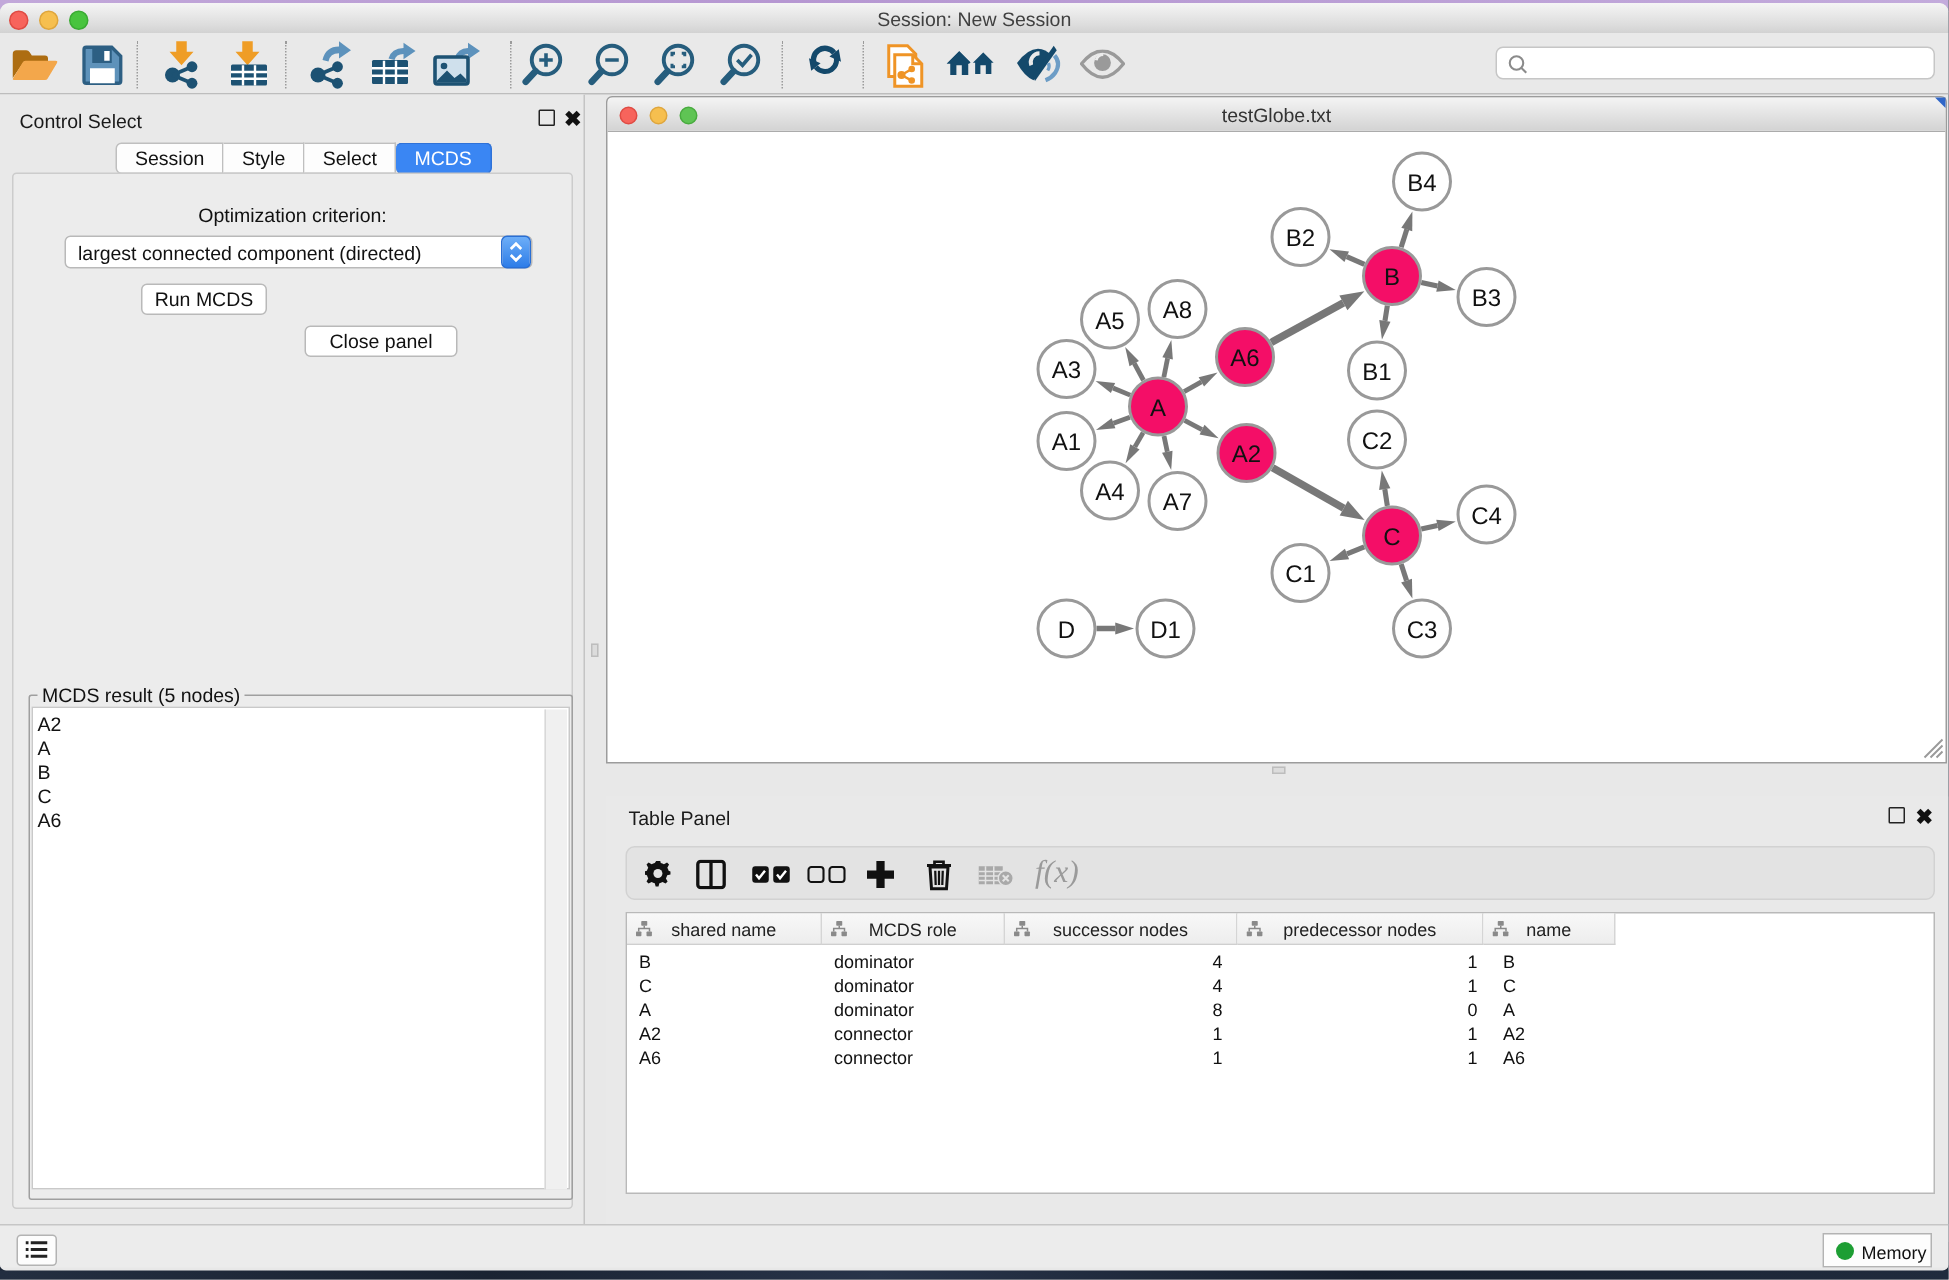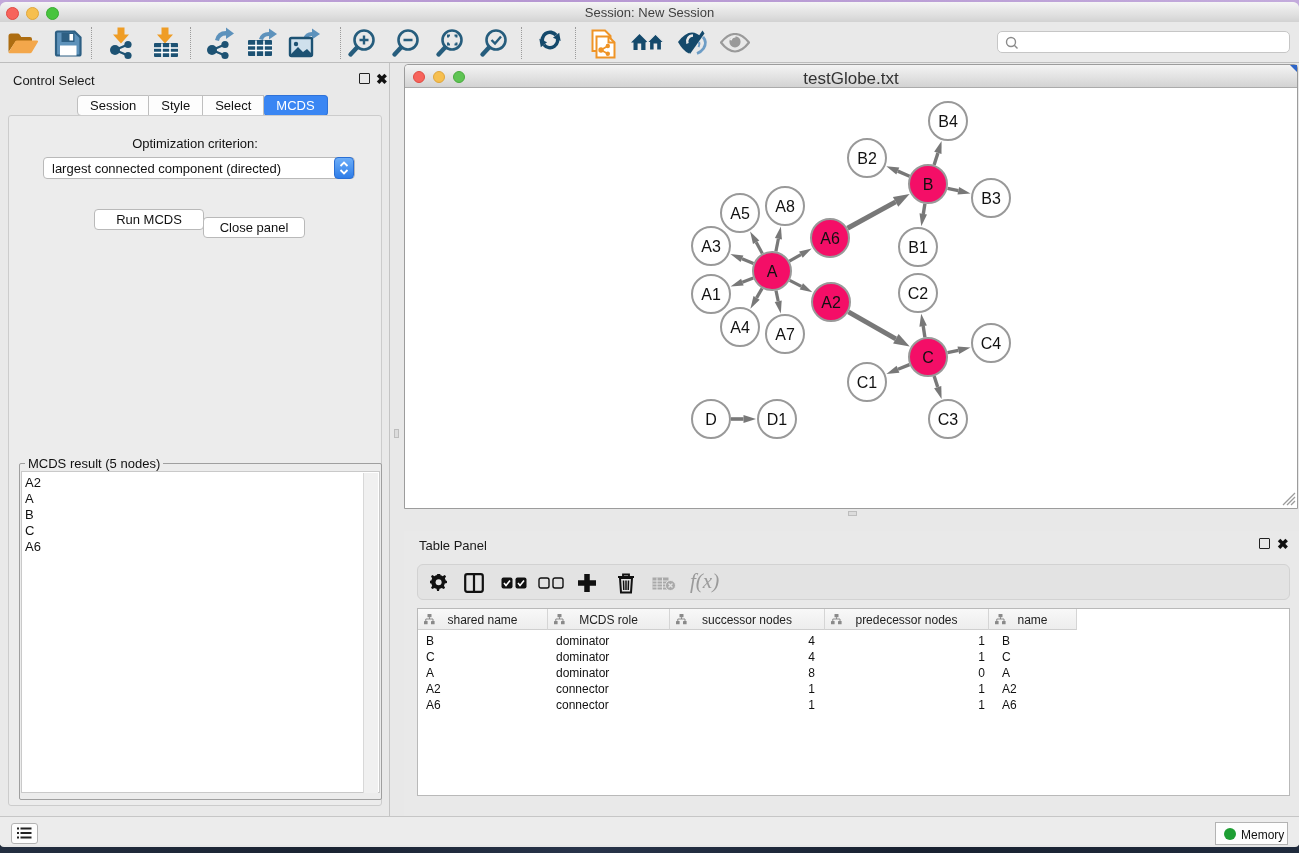--- a/index.html
+++ b/index.html
@@ -40,21 +40,21 @@
 #mcdslist { position:absolute; left:1px; top:7px; width:359px; height:322px; background:#fff;
   border:1px solid #c9c9c9; }
 #mcdsscroll { position:absolute; right:1px; top:1px; width:15px; height:320px; background:#f0f0f0;
   border-left:1px solid #d8d8d8; }
 
 #netwin { position:absolute; left:404px; top:62px; width:894px; height:445px;
   border:1px solid #9c9c9c; border-radius:4px 4px 0 0; background:#fff; }
 #nettitle { position:absolute; left:0; top:0; width:100%; height:23px;
   background:linear-gradient(#f4f4f4,#dddddd 70%,#d3d3d3); border-bottom:1px solid #ababab;
   border-radius:4px 4px 0 0; }
-#nettitle .title { position:absolute; left:0; right:0; top:4px; text-align:center; font-size:17px; color:#333; }
+#nettitle .title { position:absolute; left:0; right:0; top:4px; text-align:center; font-size:13px; color:#333; }
 
 #tpanel { position:absolute; left:404px; top:517px; width:895px; height:297px; background:#e9e9e9;margin-top:12px; }
 #ttoolbar { position:absolute; left:13px; top:33px; width:873px; height:36px; background:#e3e3e3;
   border:1px solid #d2d2d2; border-radius:6px; }
 #ttable { position:absolute; left:13px; top:77px; width:873px; height:188px; background:#fff;
   border:1px solid #b9b9b9; }
 .thcell { position:absolute; top:0; height:21px; background:linear-gradient(#f8f8f8,#ededed);
   border-right:1px solid #d5d5d5; border-bottom:1px solid #cfcfcf; font-size:12px; color:#222; }
 .thcell span { position:absolute; top:4px; width:100%; text-align:center; }
 .trow { position:absolute; font-size:12px; color:#111; height:16px; }
@@ -226,21 +226,21 @@
     <div style="position:absolute;left:0;right:0;top:20px;text-align:center;font-size:13px;color:#111;">Optimization criterion:</div>
     <div style="position:absolute;left:34px;top:41px;width:312px;height:22px;background:#fff;border:1px solid #b9b9b9;border-radius:4px;">
       <div style="position:absolute;left:8px;top:3px;font-size:13px;color:#111;">largest connected component (directed)</div>
       <div style="position:absolute;right:0;top:-1px;width:20px;height:22px;border-radius:4px;background:linear-gradient(#6daef8,#2e7de8);border:1px solid #2a6fd4;">
         <svg width="18" height="20" viewBox="0 0 18 20" style="position:absolute;left:0;top:0;">
           <path d="M5.5 8 L9 4.5 L12.5 8" fill="none" stroke="#fff" stroke-width="1.8"></path>
           <path d="M5.5 12 L9 15.5 L12.5 12" fill="none" stroke="#fff" stroke-width="1.8"></path>
         </svg>
       </div>
     </div>
-    <div class="pbtn" style="left:85px;top:73px;width:110px;height:21px;background:#fff;border:1px solid #b9b9b9;border-radius:4px;text-align:center;padding-top:2px;margin-top:20px;">Run MCDS</div>
+    <div class="pbtn" style="left:85px;top:73px;width:84px;height:21px;background:#fff;border:1px solid #b9b9b9;border-radius:4px;text-align:center;padding-top:2px;">Run MCDS</div>
     <div class="pbtn" style="left:194px;top:73px;width:102px;height:21px;background:#fff;border:1px solid #b9b9b9;border-radius:4px;text-align:center;padding-top:2px;margin-top:28px;">Close panel</div>
     <div id="mcdsgroup">
       <div style="position:absolute;left:5px;top:-8px;background:#ececec;padding:0 3px;font-size:13px;color:#111;">MCDS result (5 nodes)</div>
       <div id="mcdslist">
         <div id="mcdsscroll"></div>
         <div style="position:absolute;left:3px;top:3px;font-size:13px;line-height:16px;color:#111;">A2<br>A<br>B<br>C<br>A6</div>
       </div>
     </div>
   </div>
 </div>

